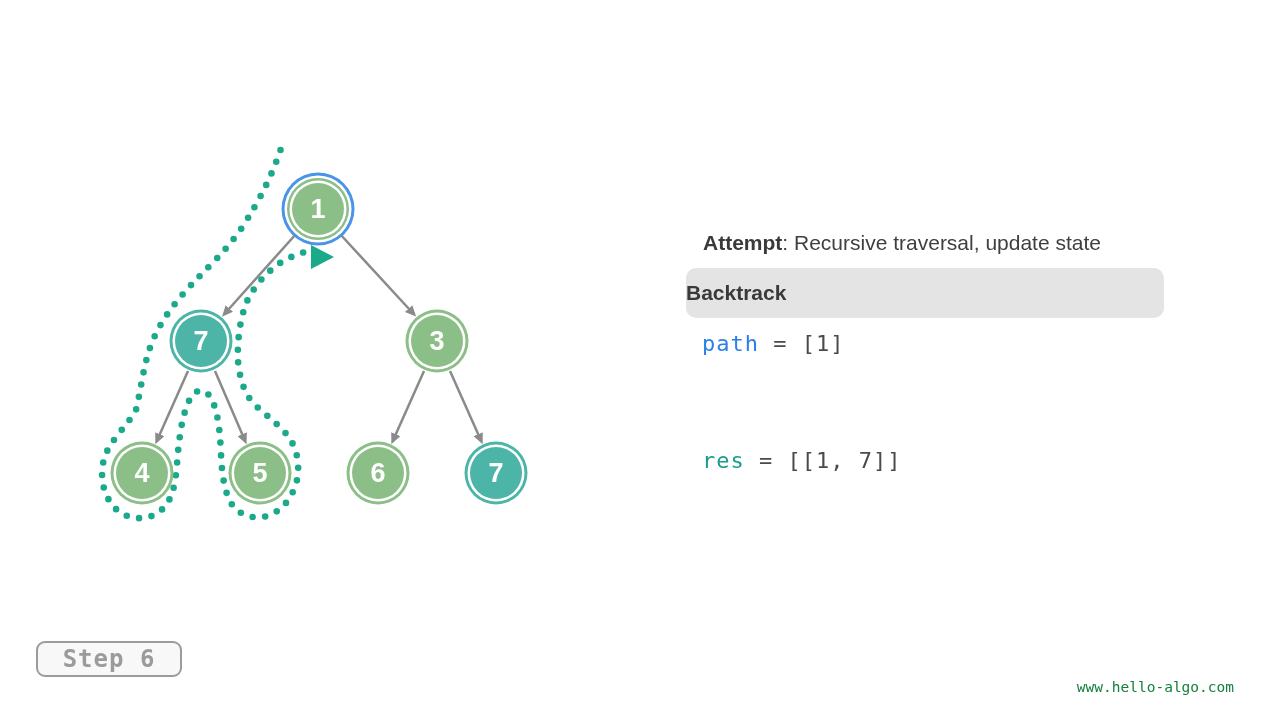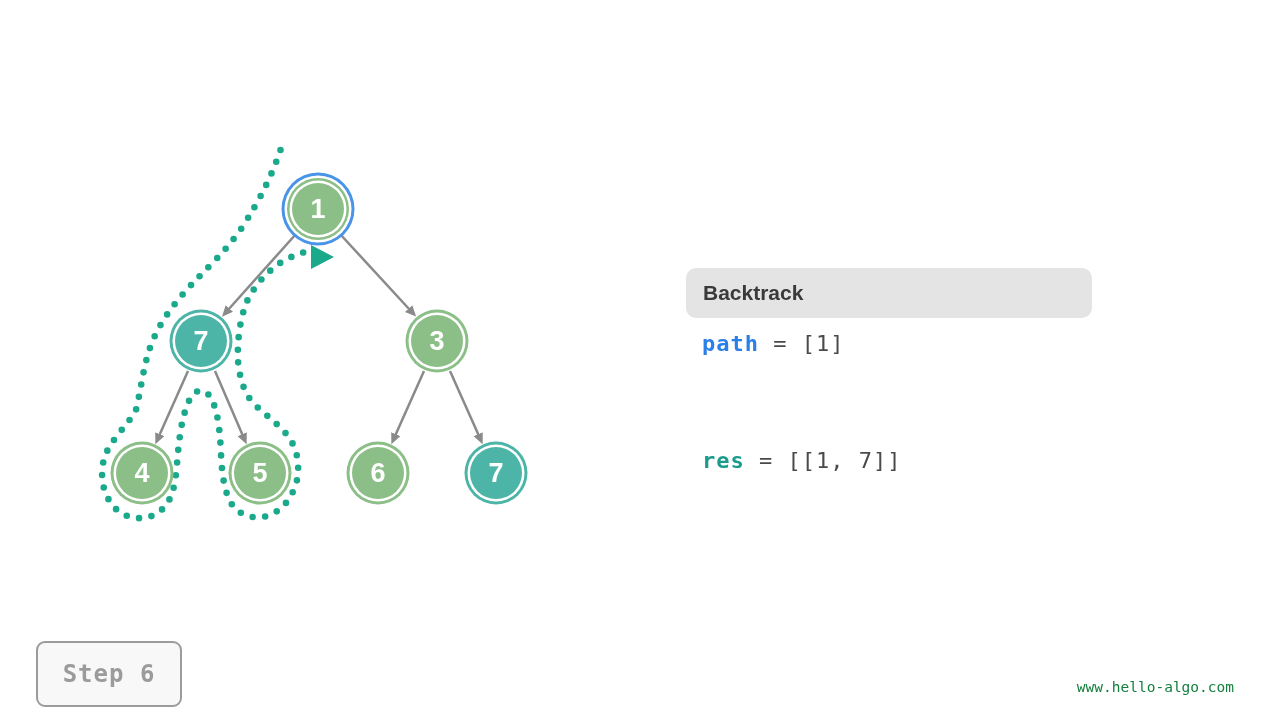--- a/index.html
+++ b/index.html
@@ -30,43 +30,43 @@
   }
 
   
   .attempt-line {
     position: absolute; left: 703px; top: 231px;
     font-size: 21px; color: #3F3F3F; white-space: nowrap;
   }
   .attempt-line b, .backtrack-box b { font-weight: 700; color: #3A3A3A; }
   .backtrack-box {
     position: absolute; left: 686px; top: 268px;
-    width: 406px; height: 50px;
+    width: 478px; height: 50px;
     background: #E4E4E4; border-radius: 10px;
     display: flex; align-items: center;
-    padding-left: 17px; box-sizing: border-box;
+    box-sizing: border-box;
     font-size: 21px; color: #3F3F3F; white-space: nowrap;
   }
 
   
   .code-line {
     position: absolute; left: 702px;
     font: 400 22px "DejaVu Sans Mono", monospace;
     letter-spacing: 1px; color: #4A4A4A; white-space: nowrap;
   }
-  .code-line .var { font-weight: 700; }
+  .code-line .var { font-weight: 400; }
   .code-line .var.blue { color: #2A7FE8; }
   .code-line .var.teal { color: #199C8C; }
   .code-line.path-line { top: 331px; }
   .code-line.res-line  { top: 448px; }
 
   
   .step-badge {
     position: absolute; left: 36px; top: 641px;
-    width: 146px; height: 66px;
+    width: 146px; height: 36px;
     background: #F8F8F8;
     border: 2px solid #9B9B9B;
     border-radius: 9px;
     display: flex; align-items: center; justify-content: center;
     color: #9B9B9B;
     font: 700 24px "DejaVu Sans Mono", monospace;
     letter-spacing: 1px;
     box-sizing: border-box;
   }
 
@@ -138,20 +138,23 @@
   <div class="node green" style="left:234px; top:447px;">
     <span>5</span>
   </div>
   <div class="node green" style="left:352px; top:447px;">
     <span>6</span>
   </div>
   <div class="node teal" style="left:470px; top:447px;">
     <span>7</span>
   </div>
 
+  <div class="attempt-line">
+    <b>Attempt</b><span>: Recursive traversal, update state</span>
+  </div>
   <div class="backtrack-box">
     <b>Backtrack</b>
   </div>
 
   <div class="code-line path-line">
     <span class="var blue">path</span>&nbsp;<span>= [1]</span>
   </div>
   <div class="code-line res-line">
     <span class="var teal">res</span>&nbsp;<span>= [[1, 7]]</span>
   </div>

